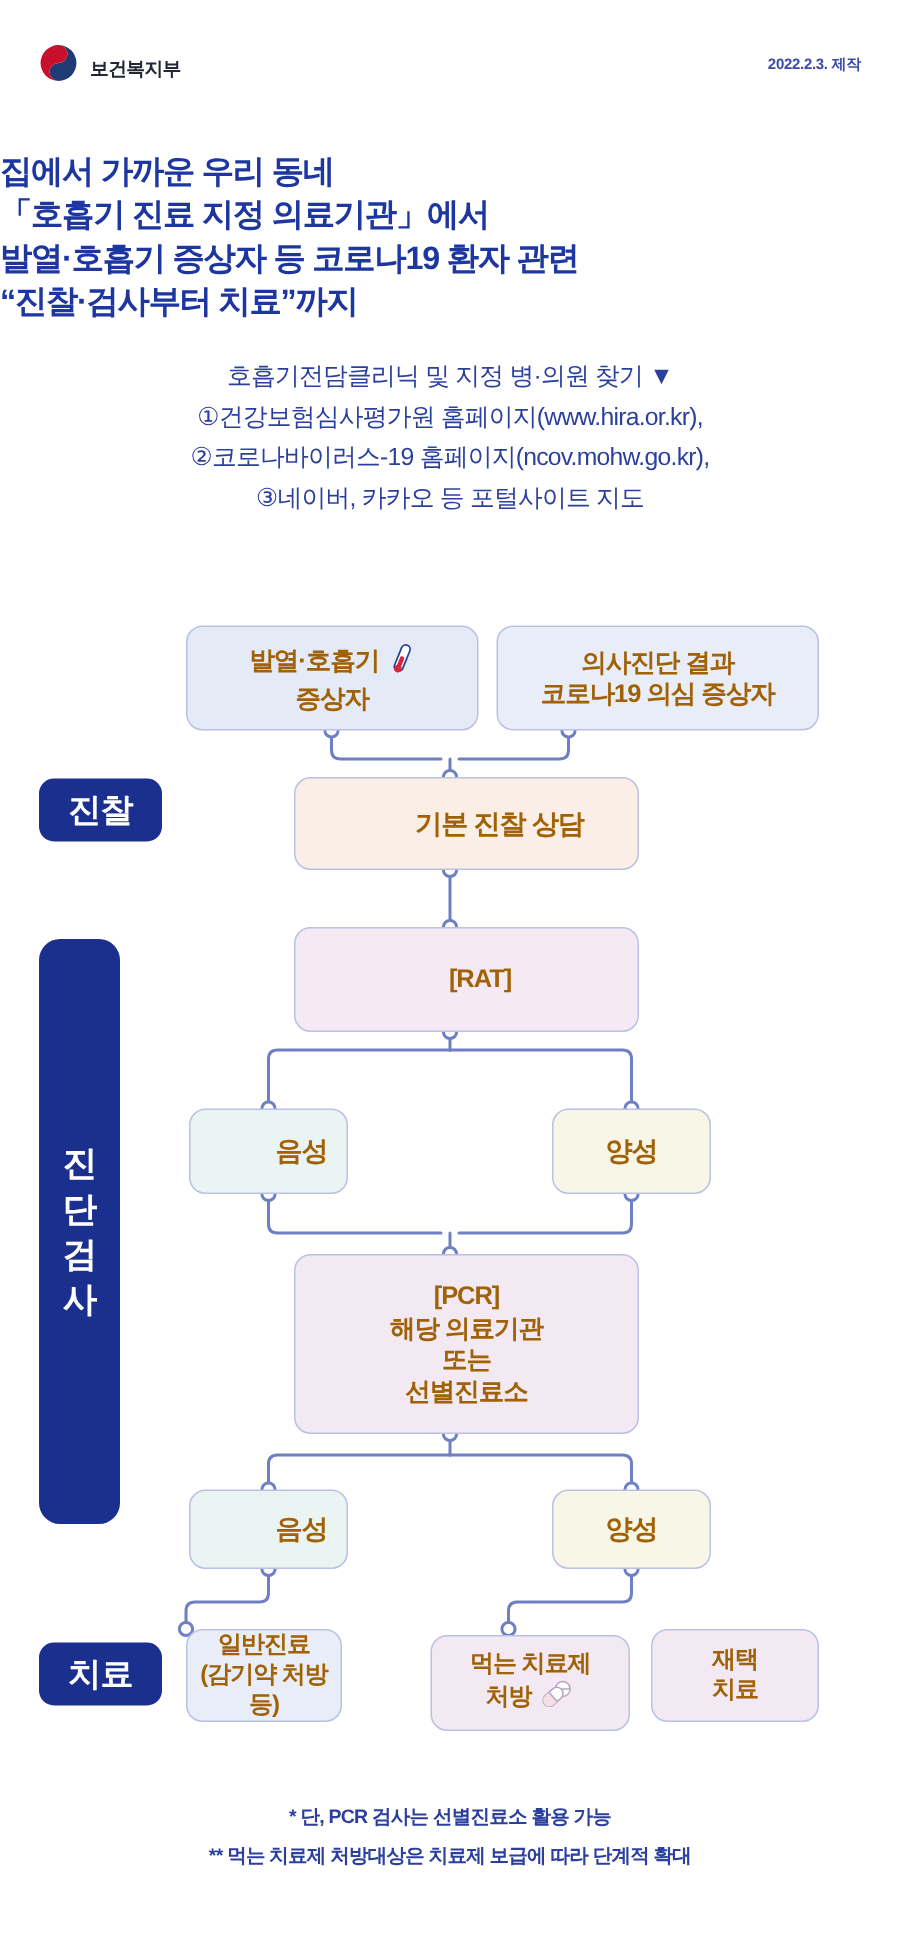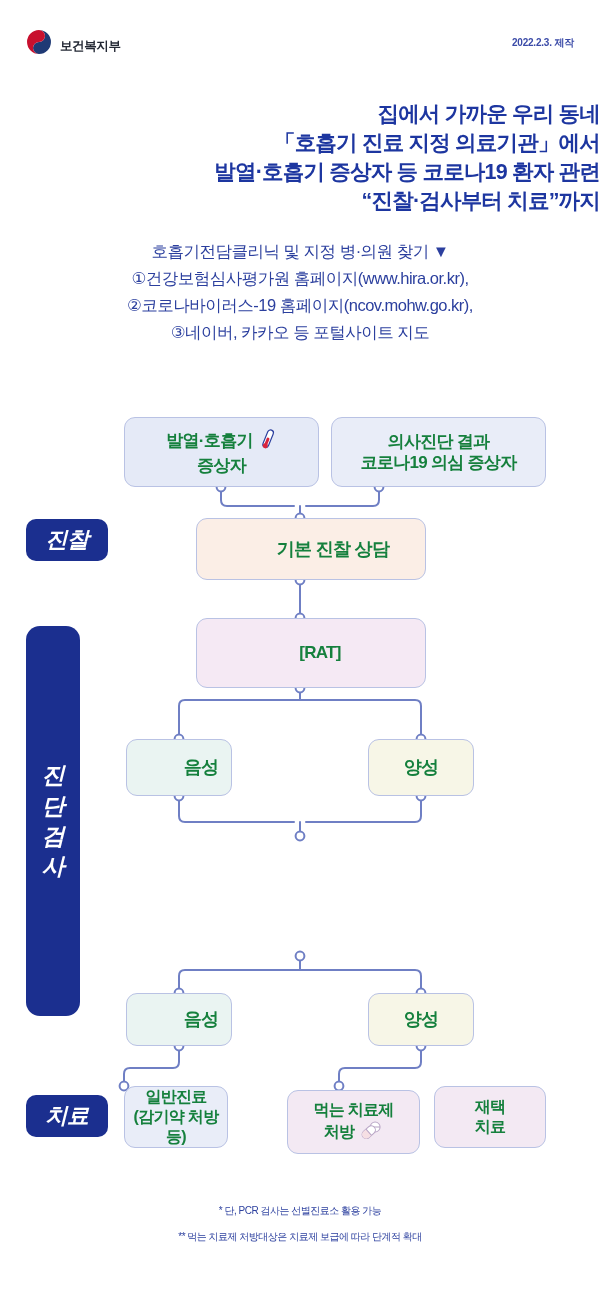--- a/index.html
+++ b/index.html
@@ -53,21 +53,21 @@
     color: #3b4ba8;
     letter-spacing: -0.2px;
     white-space: nowrap;
   }
 
   
   #title-block {
     position: absolute;
     left: 0; top: 100px;
     width: 600px;
-    text-align: right;
+    text-align: left;
   }
   #title-block .tline {
     font-size: 21.5px;
     font-weight: bold;
     color: #1d36a0;
     line-height: 29px;
     letter-spacing: -0.8px;
     white-space: nowrap;
   }
 
@@ -102,21 +102,21 @@
 
   .node {
     position: absolute;
     box-sizing: border-box;
     border: 1.4px solid #b9c2e4;
     border-radius: 11px;
     display: flex;
     align-items: center;
     justify-content: center;
     text-align: center;
-    color: #15803d;
+    color: #a16207;
     font-weight: bold;
     letter-spacing: -0.7px;
     line-height: 1.26;
   }
   .node .txt { display: block; }
 
   .fill-lav   { background: #e5eaf7; }
   .fill-cream { background: #fbeee6; padding-left: 44px; }
   .fill-pink  { background: #f5e9f4; }
   .fill-mint  { background: #eaf4f2; padding-left: 44px; }
@@ -128,39 +128,38 @@
     position: absolute;
     box-sizing: border-box;
     background: #1b2f8f;
     color: #ffffff;
     font-weight: bold;
     border-radius: 10px;
     display: flex;
     align-items: center;
     justify-content: center;
     letter-spacing: -0.5px;
-    font-style: italic;
   }
   .stage-label.vertical {
     border-radius: 14px;
     flex-direction: column;
     line-height: 1.32;
   }
   .stage-label .ch { display: block; }
 
   
   #footnotes {
     position: absolute;
     left: 0; top: 1198px;
     width: 600px;
     text-align: center;
   }
   #footnotes .fline {
-    font-size: 10px;
-    font-weight: normal;
+    font-size: 13px;
+    font-weight: bold;
     color: #2b3f9e;
     line-height: 26px;
     letter-spacing: -0.5px;
     white-space: nowrap;
   }
 
   .ico { display: inline-block; vertical-align: middle; }
 </style>
 </head>
 <body>
@@ -291,20 +290,28 @@
     </div>
 
     <div class="node fill-mint" style="left:126px; top:739px; width:106px; height:57px; font-size:18px;">
       <span class="txt">음성</span>
     </div>
 
     <div class="node fill-ivory" style="left:368px; top:739px; width:106px; height:57px; font-size:18px;">
       <span class="txt">양성</span>
     </div>
 
+    <div class="node fill-plum" style="left:196px; top:836px; width:230px; height:120px; font-size:17px;">
+      <span class="txt">
+        <span>[PCR]</span><br>
+        <span>해당 의료기관</span><br>
+        <span>또는</span><br>
+        <span>선별진료소</span>
+      </span>
+    </div>
 
     <div class="node fill-mint" style="left:126px; top:993px; width:106px; height:53px; font-size:18px;">
       <span class="txt">음성</span>
     </div>
 
     <div class="node fill-ivory" style="left:368px; top:993px; width:106px; height:53px; font-size:18px;">
       <span class="txt">양성</span>
     </div>
 
     <div class="node fill-blue" style="left:124px; top:1086px; width:104px; height:62px; font-size:16px;">

